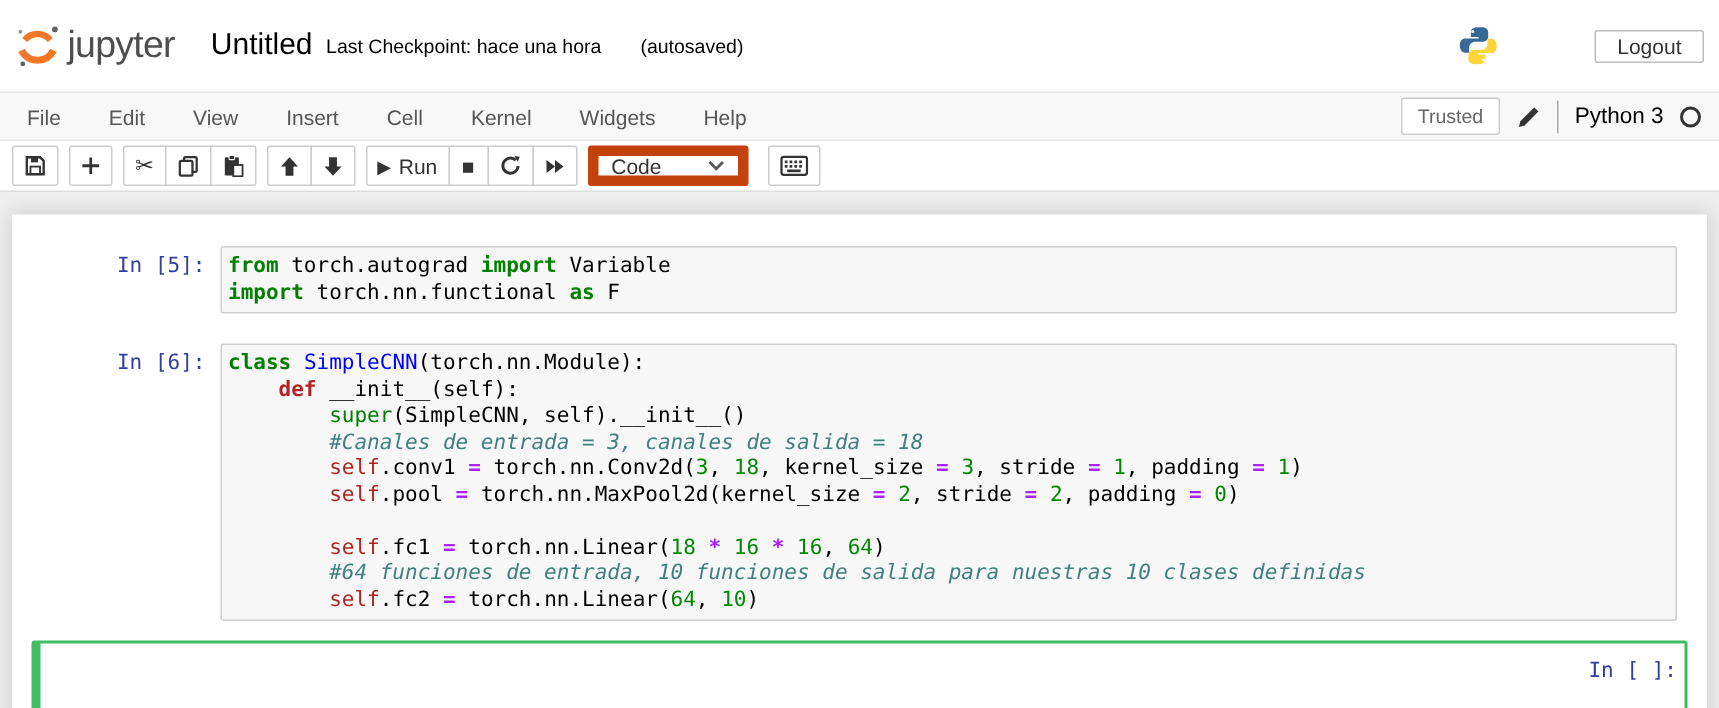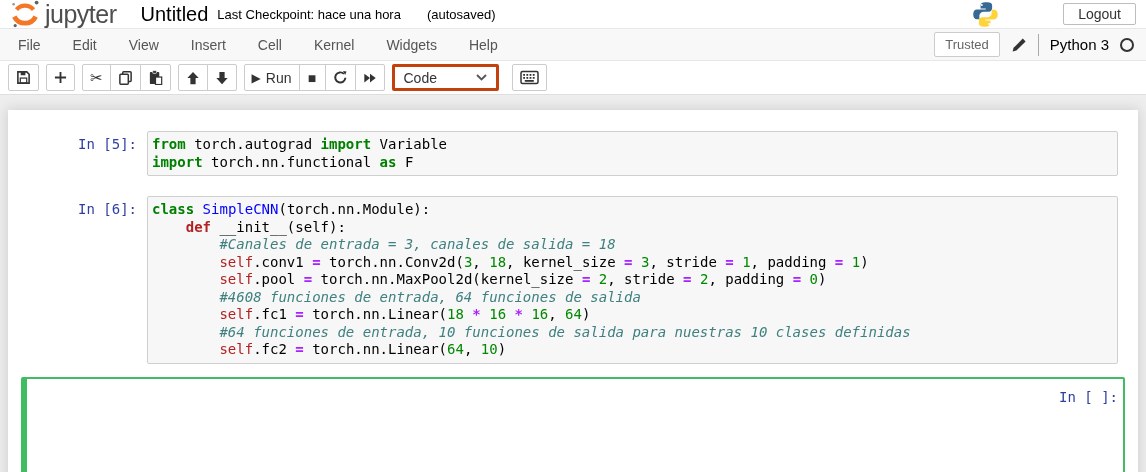--- a/index.html
+++ b/index.html
@@ -1,20 +1,20 @@
 <!DOCTYPE html>
 <html style="--edit-green: #3fbd60;"><head>
 <meta charset="utf-8">
 <style>
   * { box-sizing: border-box; }
   html,body { width:1146px; height:472px; margin:0; overflow:hidden; }
   body { background:#eeeeee; font-family:"Liberation Sans", sans-serif; }
 
   
-  .header { height:29px; background:#fff; display:flex; align-items:center;
+  .header { height:62px; background:#fff; display:flex; align-items:center;
             padding:0 10px 0 8px; border-bottom:1px solid #e7e7e7; }
   .logo { display:flex; align-items:center; cursor:pointer; }
   .logo-text { font-size:25px; color:#4e4e4e; margin-left:3px; letter-spacing:-0.5px; }
   .nb-title { font-size:20px; color:#000; margin-left:24px; cursor:pointer; }
   .checkpoint { font-size:13px; color:#000; margin-left:9px; }
   .autosaved { font-size:13px; color:#000; margin-left:26px; }
   .spacer { flex:1; }
   .py-logo { margin-right:24px; display:flex; }
   .logout { padding:2px 14px; font-size:14px; color:#333; background:#fff;
             border:1px solid #bdbdbd; border-radius:2px; cursor:pointer;
@@ -38,21 +38,21 @@
              display:flex; align-items:center; padding:0 8px; gap:7px; }
   .btn { height:27px; min-width:27px; padding:0 7px; background:#fff;
          border:1px solid #ccc; border-radius:2px; color:#333; font-size:13px;
          display:inline-flex; align-items:center; justify-content:center;
          gap:5px; cursor:pointer; font-family:"Liberation Sans",sans-serif; }
   .btn-group { display:flex; }
   .btn-group .btn { border-radius:0; margin-left:-1px; }
   .btn-group .btn:first-child { border-radius:2px 0 0 2px; margin-left:0; }
   .btn-group .btn:last-child { border-radius:0 2px 2px 0; }
   .glyph { font-size:13px; line-height:1; color:#333; }
-  .celltype-select { width:107px; height:27px; border:3px solid #c2410c; border-radius:2px;
+  .celltype-select { width:107px; height:27px; border:7px solid #c2410c; border-radius:2px;
                      background:#fff; display:flex; align-items:center; justify-content:space-between;
                      padding:0 9px; font-size:14px; color:#333; cursor:pointer; }
   .kbd-btn { margin-left:6px; }
 
   
   .notebook { margin:15px 8px 0 8px; background:#fff; min-height:333px;
               box-shadow:0 0 12px 1px rgba(87,87,87,0.2);
               padding:14px 13px 12px 13px; }
   .cell { display:flex; padding:5px; border:2px solid transparent;
           border-left-width:6px; border-radius:2px; margin-bottom:6px; position:relative; }
@@ -226,24 +226,25 @@
         </div>
     </div>
   </div>
 
   <div class="cell">
     <div class="prompt">In [6]:</div>
     <div class="input-area">
       <div class="code">
           <div class="code-line"><span class="tok-kw">class</span><span class="tok-pl"> </span><span class="tok-cls">SimpleCNN</span><span class="tok-pl">(torch.nn.Module):</span></div>
           <div class="code-line"><span class="tok-pl">    </span><span class="tok-kw2">def</span><span class="tok-pl"> __init__(self):</span></div>
+          <div class="code-line"><span class="tok-pl">        </span><span class="tok-bi">super</span><span class="tok-pl">(SimpleCNN, self).__init__()</span></div>
           <div class="code-line"><span class="tok-pl">        </span><span class="tok-cm">#Canales de entrada = 3, canales de salida = 18</span></div>
           <div class="code-line"><span class="tok-pl">        </span><span class="tok-slf">self</span><span class="tok-pl">.conv1 </span><span class="tok-op">=</span><span class="tok-pl"> torch.nn.Conv2d(</span><span class="tok-num">3</span><span class="tok-pl">, </span><span class="tok-num">18</span><span class="tok-pl">, kernel_size </span><span class="tok-op">=</span><span class="tok-pl"> </span><span class="tok-num">3</span><span class="tok-pl">, stride </span><span class="tok-op">=</span><span class="tok-pl"> </span><span class="tok-num">1</span><span class="tok-pl">, padding </span><span class="tok-op">=</span><span class="tok-pl"> </span><span class="tok-num">1</span><span class="tok-pl">)</span></div>
           <div class="code-line"><span class="tok-pl">        </span><span class="tok-slf">self</span><span class="tok-pl">.pool </span><span class="tok-op">=</span><span class="tok-pl"> torch.nn.MaxPool2d(kernel_size </span><span class="tok-op">=</span><span class="tok-pl"> </span><span class="tok-num">2</span><span class="tok-pl">, stride </span><span class="tok-op">=</span><span class="tok-pl"> </span><span class="tok-num">2</span><span class="tok-pl">, padding </span><span class="tok-op">=</span><span class="tok-pl"> </span><span class="tok-num">0</span><span class="tok-pl">)</span></div>
-          <div class="code-line"><span class="tok-pl">        </span><span class="tok-cm">#4608 funciones de entrada, 64 funciones de salida</span></div>
+          <div class="code-line"><span class="tok-pl">        </span></div>
           <div class="code-line"><span class="tok-pl">        </span><span class="tok-slf">self</span><span class="tok-pl">.fc1 </span><span class="tok-op">=</span><span class="tok-pl"> torch.nn.Linear(</span><span class="tok-num">18</span><span class="tok-pl"> </span><span class="tok-op">*</span><span class="tok-pl"> </span><span class="tok-num">16</span><span class="tok-pl"> </span><span class="tok-op">*</span><span class="tok-pl"> </span><span class="tok-num">16</span><span class="tok-pl">, </span><span class="tok-num">64</span><span class="tok-pl">)</span></div>
           <div class="code-line"><span class="tok-pl">        </span><span class="tok-cm">#64 funciones de entrada, 10 funciones de salida para nuestras 10 clases definidas</span></div>
           <div class="code-line"><span class="tok-pl">        </span><span class="tok-slf">self</span><span class="tok-pl">.fc2 </span><span class="tok-op">=</span><span class="tok-pl"> torch.nn.Linear(</span><span class="tok-num">64</span><span class="tok-pl">, </span><span class="tok-num">10</span><span class="tok-pl">)</span></div>
         </div>
     </div>
   </div>
 
   <div class="cell selected">
     <div class="prompt">In [ ]:</div>
     <div class="input-area">

